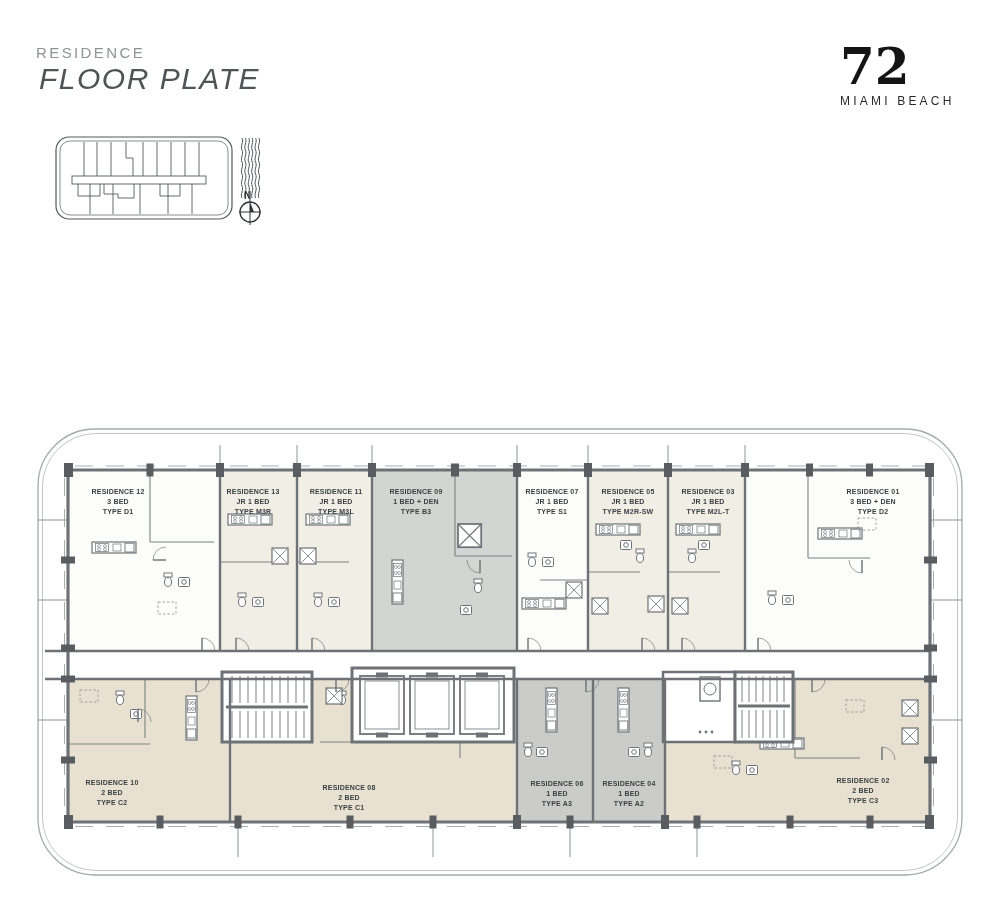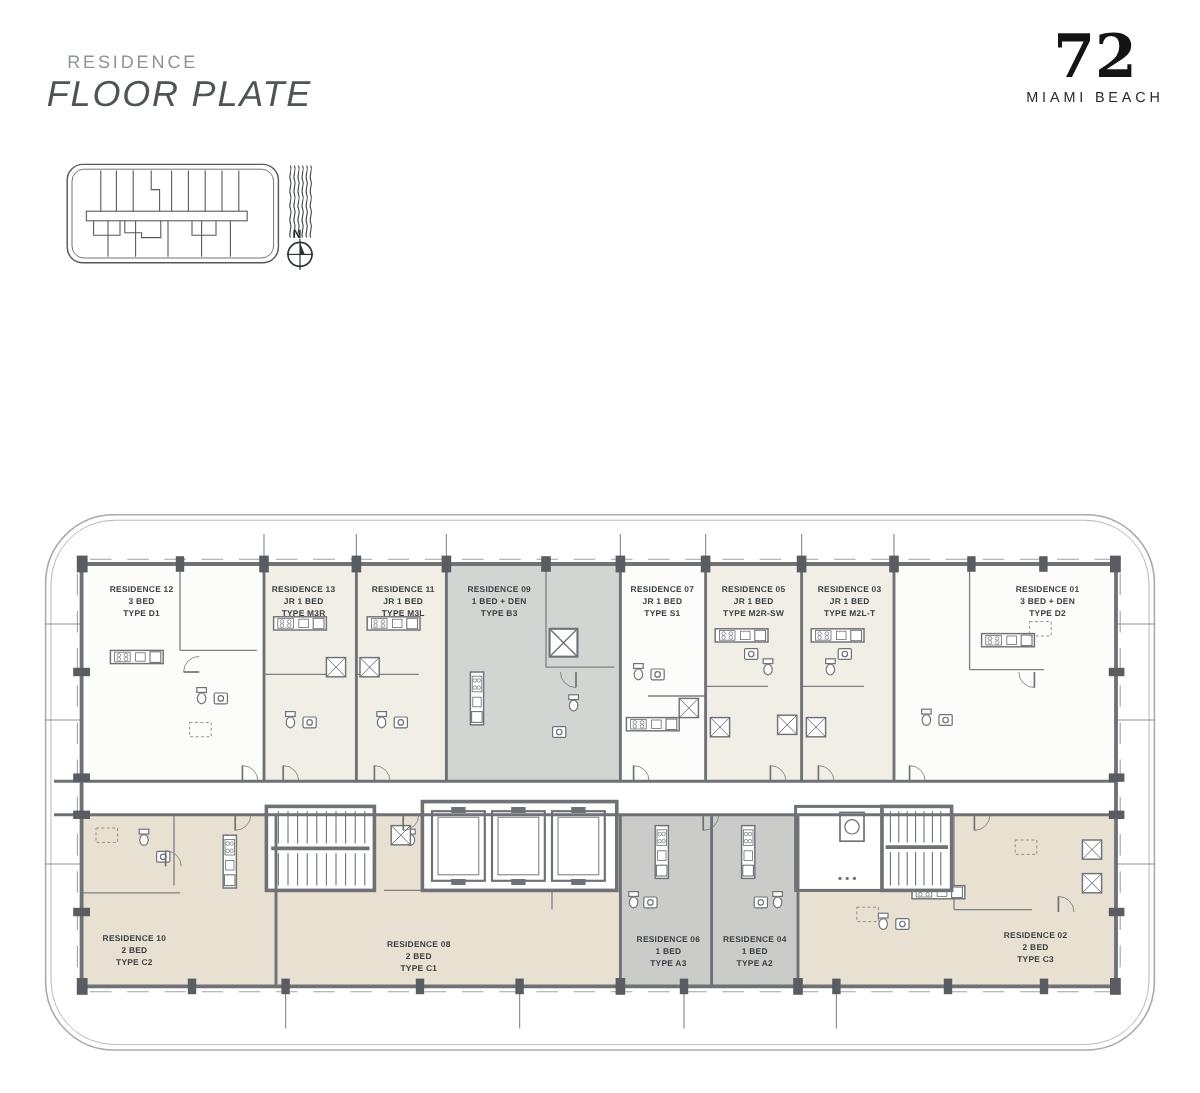--- a/index.html
+++ b/index.html
@@ -1,25 +1,25 @@
 <!DOCTYPE html>
 <html><head>
 <meta charset="utf-8">
 <style>
   html,body{margin:0;padding:0;background:#ffffff;}
   .page{position:relative;width:1000px;height:911px;background:#ffffff;overflow:hidden;
         font-family:"Liberation Sans", sans-serif;}
   .plan-svg{position:absolute;left:0;top:0;}
   
-  .eyebrow{position:absolute;left:56px;top:44px;font-size:15px;letter-spacing:2.4px;
+  .eyebrow{position:absolute;left:36px;top:44px;font-size:15px;letter-spacing:2.4px;
            color:#8e9497;font-weight:400;}
   .title{position:absolute;left:39px;top:62px;font-size:30px;font-style:italic;
          color:#4f5457;letter-spacing:1.5px;font-weight:400;}
   
-  .logo{position:absolute;left:840px;top:24px;width:145px;text-align:center;color:#141414;}
+  .logo{position:absolute;left:840px;top:44px;width:145px;text-align:left;color:#141414;}
   .logo-72{font-family:"DejaVu Serif", serif;font-weight:700;font-size:50px;line-height:0.92;}
   .logo-park{font-family:"DejaVu Serif", serif;font-weight:700;font-size:46px;line-height:1.0;
              margin-top:-4px;}
   .logo-sub{font-size:12px;letter-spacing:3.2px;margin-top:4px;color:#2a2a2a;}
   
   .north-n{position:absolute;left:244px;top:190px;font-size:10px;font-weight:700;color:#2f3437;}
   
   .ulabel{position:absolute;transform:translateX(-50%);text-align:center;
           font-size:7px;font-weight:700;color:#3b4043;line-height:1.4;
           letter-spacing:0.2px;white-space:nowrap;}

